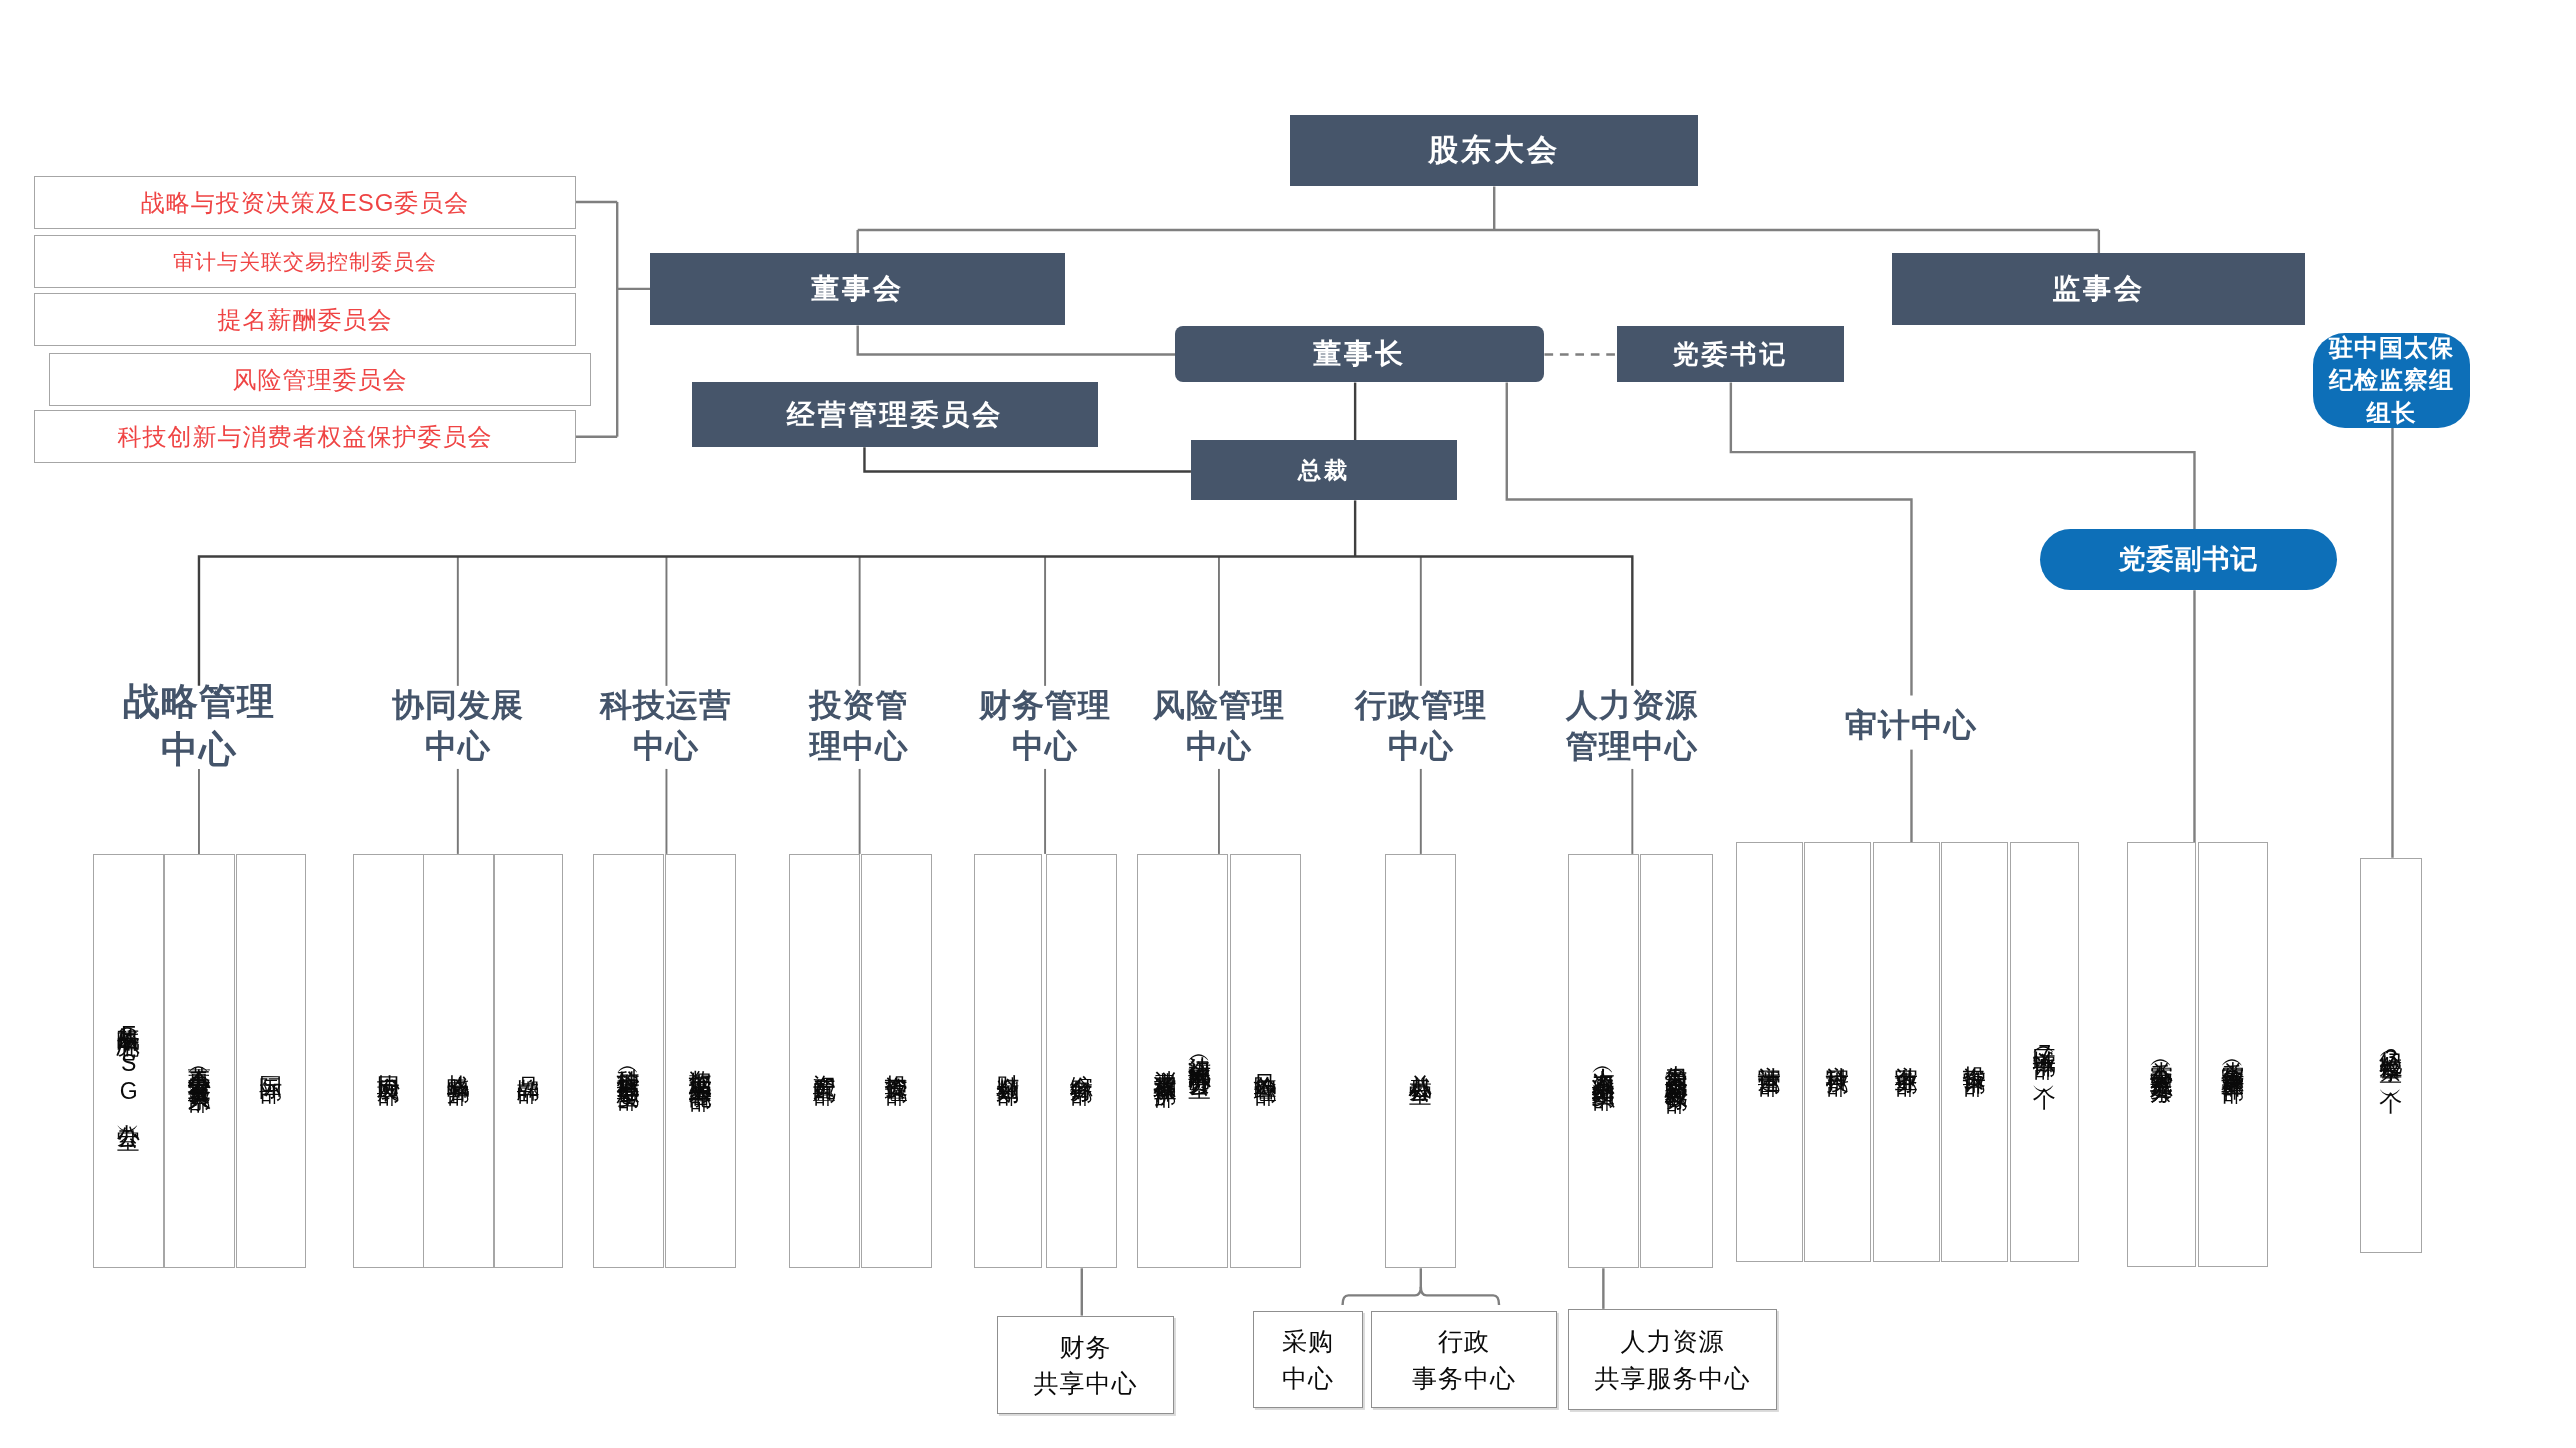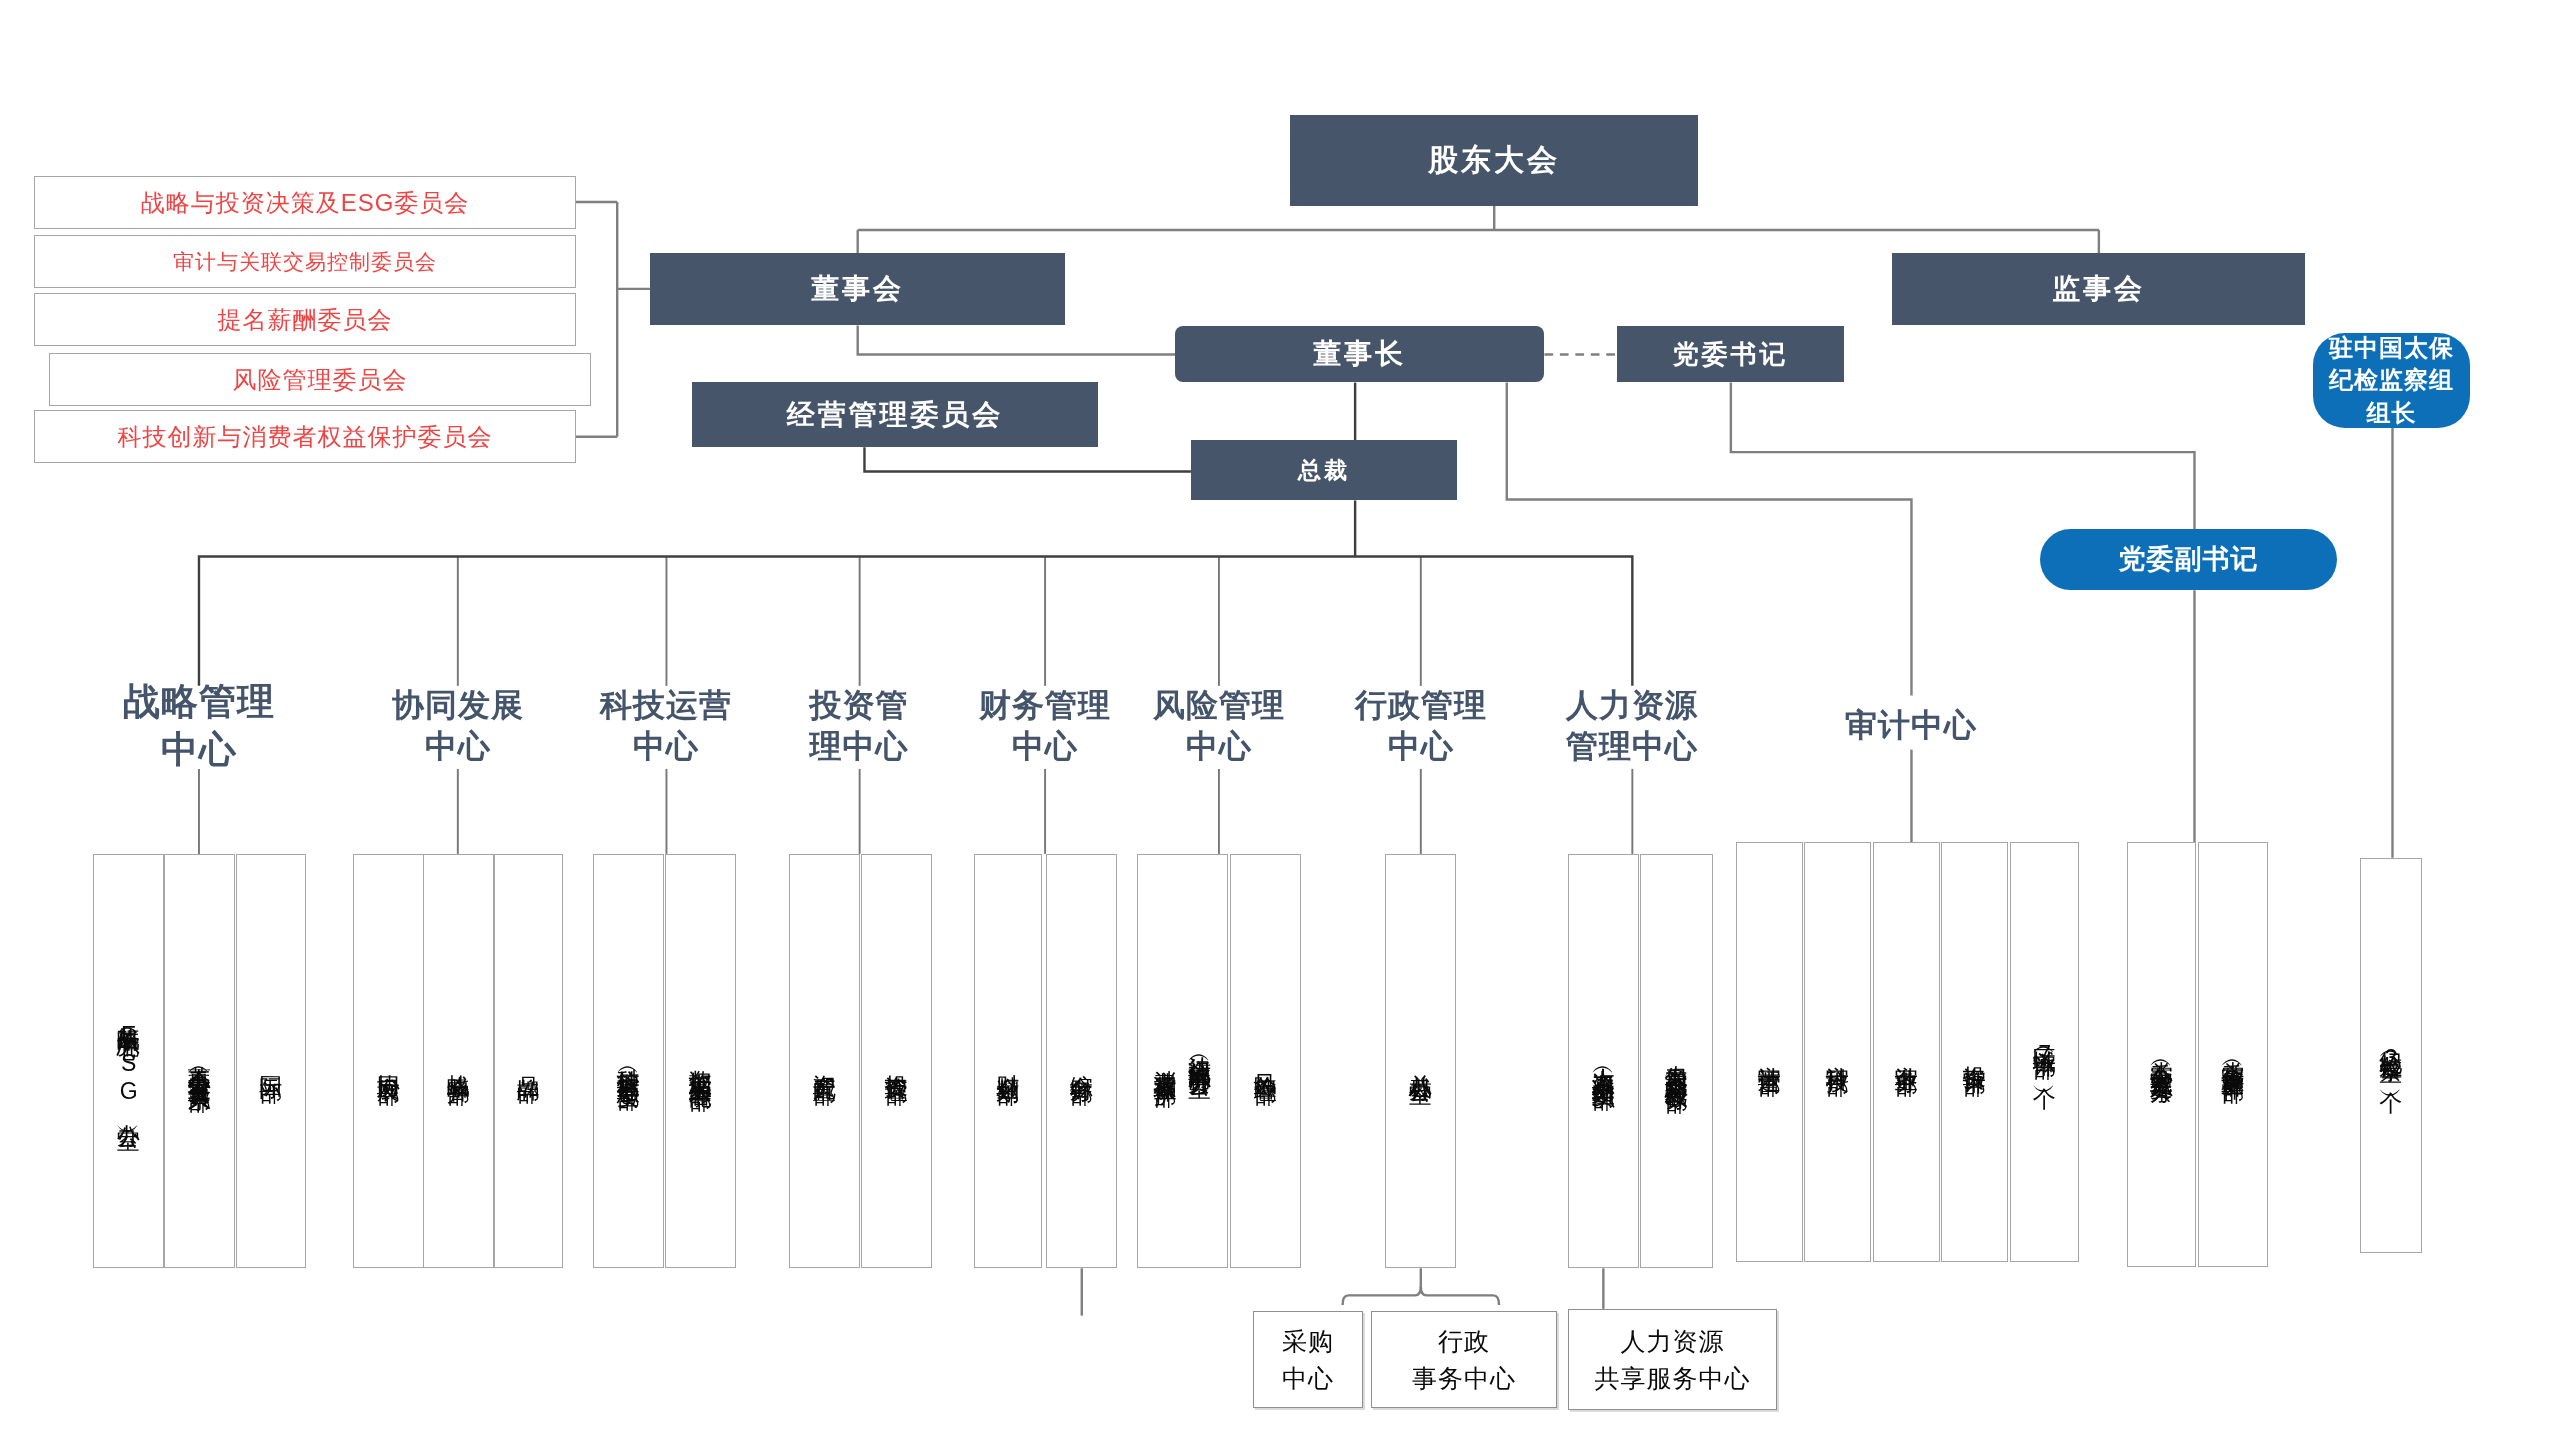--- a/index.html
+++ b/index.html
@@ -56,21 +56,21 @@
       <polyline points="1690,796 1690,884" fill="none" stroke="#787878" stroke-width="2"></polyline>
       <polyline points="1120,1313 1120,1362" fill="none" stroke="#7F7F7F" stroke-width="2.5"></polyline>
       <polyline points="1660,1313 1660,1355" fill="none" stroke="#7F7F7F" stroke-width="2.5"></polyline>
       <polyline points="1471,1313 1471,1334" fill="none" stroke="#7F7F7F" stroke-width="2.5"></polyline>
       <polyline points="1403,396 1403,456" fill="none" stroke="#3F3F3F" stroke-width="2.5"></polyline>
       <polyline points="895,463 895,488 1233,488" fill="none" stroke="#3F3F3F" stroke-width="2.5"></polyline>
       <polyline points="1403,518 1403,576" fill="none" stroke="#3F3F3F" stroke-width="2.5"></polyline>
       <polyline points="206,710 206,576 1690,576 1690,710" fill="none" stroke="#3F3F3F" stroke-width="2.5"></polyline>
       <path d="M 1390 1351 Q 1390 1341 1396 1341 L 1465 1341 Q 1471 1341 1471 1332 Q 1471 1341 1477 1341 L 1546 1341 Q 1552 1341 1552 1351" fill="none" stroke="#7F7F7F" stroke-width="2.5"></path>
     </svg>
-    <div class="node dark" style="left: 1290px; top: 115px; width: 408px; height: 91px; font-size: 30px;">
+    <div class="node dark" style="left: 1290px; top: 115px; width: 408px; height: 71px; font-size: 30px;">
       <span class="htext">股东大会</span>
     </div>
     <div class="node dark" style="left: 650px; top: 253px; width: 415px; height: 72px; font-size: 28px;">
       <span class="htext">董事会</span>
     </div>
     <div class="node dark" style="left: 1892px; top: 253px; width: 413px; height: 72px; font-size: 28px;">
       <span class="htext">监事会</span>
     </div>
     <div class="node dark" style="left: 1175px; top: 326px; width: 369px; height: 56px; font-size: 28px; border-radius: 8px;">
       <span class="htext">董事长</span>
@@ -199,20 +199,23 @@
       <span class="vtext">区域审计部（<span class="up">7</span>个）</span>
     </div>
     <div class="node vbox" style="left: 2127px; top: 842px; width: 69px; height: 425px; font-size: 23px;">
       <span class="vtext">党委办公室（党委巡察办）</span>
     </div>
     <div class="node vbox" style="left: 2198px; top: 842px; width: 70px; height: 425px; font-size: 23px;">
       <span class="vtext">党委宣传部（党群工作部）</span>
     </div>
     <div class="node vbox shadow" style="left: 2360px; top: 858px; width: 62px; height: 395px; font-size: 23px;">
       <span class="vtext">纪检监察室（<span class="up">3</span>个）</span>
+    </div>
+    <div class="node hbox" style="left: 997px; top: 1316px; width: 177px; height: 98px; font-size: 25px;">
+      <span class="htext">财务<br>共享中心</span>
     </div>
     <div class="node hbox" style="left: 1253px; top: 1311px; width: 110px; height: 97px; font-size: 25px;">
       <span class="htext">采购<br>中心</span>
     </div>
     <div class="node hbox" style="left: 1371px; top: 1311px; width: 186px; height: 97px; font-size: 25px;">
       <span class="htext">行政<br>事务中心</span>
     </div>
     <div class="node hbox" style="left: 1568px; top: 1309px; width: 209px; height: 101px; font-size: 25px;">
       <span class="htext">人力资源<br>共享服务中心</span>
     </div>

